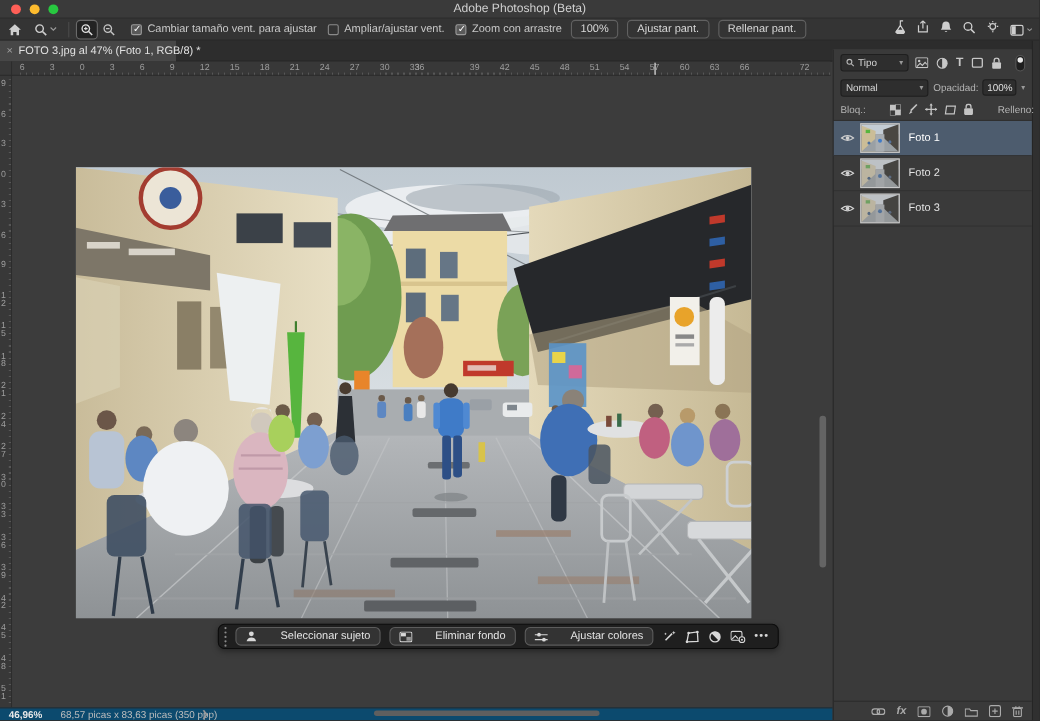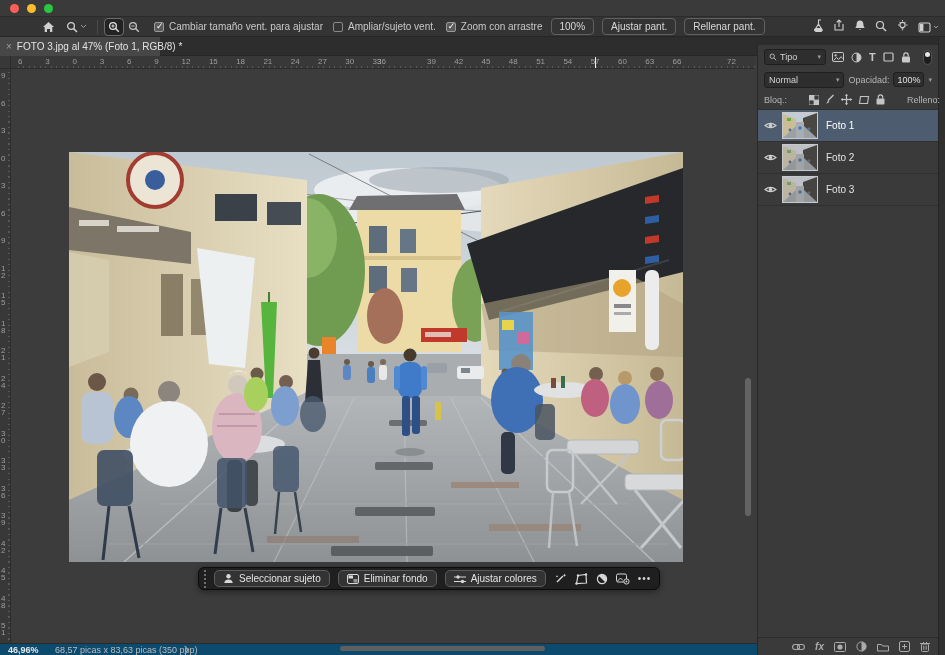--- a/index.html
+++ b/index.html
@@ -7,21 +7,21 @@
   body { font-family:"Liberation Sans", sans-serif; -webkit-font-smoothing:antialiased; }
   #app { position:relative; width:945px; height:655px; background:#3c3c3c; overflow:hidden; color:#ddd; }
 
   
   .titlebar { position:absolute; left:0; top:0; width:945px; height:17px; background:#3a3a3a; border-bottom:1px solid #2b2b2b; }
   .traffic { position:absolute; top:4px; width:9px; height:9px; border-radius:50%; }
   .titlebar .t-red{ left:10px; } .t-yellow{ left:27px; } .t-green{ left:44px; }
   .title-text { position:absolute; top:2px; left:0; right:0; text-align:center; font-size:11px; color:#cfcfcf; }
 
   
-  .optionsbar { position:absolute; left:0; top:17px; width:945px; height:20px; background:#343434; border-bottom:1px solid #262626; display:flex; align-items:center;padding-left:35px; }
+  .optionsbar { position:absolute; left:0; top:17px; width:945px; height:20px; background:#343434; border-bottom:1px solid #262626; display:flex; align-items:center; }
   .ob-icon { display:flex; align-items:center; justify-content:center; height:18px; color:#cfcfcf; flex:0 0 auto; }
   .tool-sep { width:1px; height:14px; background:#4a4a4a; margin:0 6px; flex:0 0 auto; }
   .zoom-btn { width:18px; height:16px; display:flex; align-items:center; justify-content:center; border-radius:3px; margin:0 1px; flex:0 0 auto; }
   .zoom-btn.sel { background:#232323; outline:1px solid #6a6a6a; }
   .cb-group { display:flex; align-items:center; margin-left:10px; flex:0 0 auto; }
   .cb { width:10px; height:10px; border:1px solid #8a8a8a; border-radius:2px; margin-right:5px; position:relative; background:transparent; }
   .cb.checked { background:#5a5a5a; border-color:#9a9a9a; }
   .cb.checked::after { content:"✓"; position:absolute; left:1px; top:-2px; font-size:9px; color:#fff; }
   .cb-label { font-size:10px; color:#c8c8c8; white-space:nowrap; }
   .ob-button { border:1px solid #616161; border-radius:4px; background:transparent; color:#d8d8d8; font-size:10px; padding:2px 8px; margin-left:8px; white-space:nowrap; flex:0 0 auto; font-family:inherit; }
@@ -47,21 +47,21 @@
   .canvas-area { position:absolute; left:11px; top:69px; width:744px; height:574px; background:#3c3c3c; }
   .photo { position:absolute; left:69px; top:152px; width:614px; height:410px; overflow:hidden; background:#aab0b4; }
   .photo svg { display:block; }
   .vscroll { position:absolute; left:745px; top:378px; width:6px; height:138px; background:#646464; border-radius:3px; }
   .hscroll { position:absolute; left:340px; top:646px; width:205px; height:5px; background:#5f5f5f; border-radius:3px; z-index:6; }
 
   
   .ctaskbar { position:absolute; left:198px; top:567px; height:23px; background:#1f1f1f; border:1px solid #0c0c0c; border-radius:6px; display:flex; align-items:center; padding:0 8px 0 5px; gap:8px; box-shadow:0 2px 6px rgba(0,0,0,.4); z-index:5; }
   .drag-dots { display:flex; flex-direction:column; gap:2px; }
   .drag-dots i { width:2px; height:2px; border-radius:50%; background:#8a8a8a; }
-  .ct-btn { display:flex; align-items:center; gap:5px; border:1px solid #5c5c5c; border-radius:5px; background:#333; color:#e4e4e4; font-size:10px; padding:2px 8px; white-space:nowrap; font-family:inherit; }
+  .ct-btn { display:flex; align-items:center; gap:21px; border:1px solid #5c5c5c; border-radius:5px; background:#333; color:#e4e4e4; font-size:10px; padding:2px 8px; white-space:nowrap; font-family:inherit; }
   .ct-icon { display:flex; align-items:center; color:#d8d8d8; }
 
   
   .statusbar { position:absolute; left:0; top:643px; width:757px; height:12px; background:#0c4a6e; border-top:1px solid #2a2a2a; }
   .statusbar .zoomv { position:absolute; left:8px; top:1px; font-size:9px; color:#e8e8e8; font-weight:bold; }
   .statusbar .docinfo { position:absolute; left:55px; top:1px; font-size:9px; color:#bdbdbd; }
   .statusbar .chev { position:absolute; left:183px; top:1px; font-size:8px; color:#9a9a9a; }
 
   
   .rp-gap { position:absolute; left:755px; top:37px; width:190px; height:8px; background:#2c2c2c; }
@@ -97,20 +97,21 @@
 </style>
 </head>
 <body>
 
 <div id="app">
 
   <div class="titlebar">
     <span class="traffic t-red" style="background:#ff5f57"></span>
     <span class="traffic t-yellow" style="background:#febc2e"></span>
     <span class="traffic t-green" style="background:#28c840"></span>
+    <div class="title-text">Adobe Photoshop (Beta)</div>
   </div>
 
   <div class="optionsbar">
     <div class="ob-icon" style="width:26px">
       <svg width="13" height="12" viewBox="0 0 13 12">
           <path d="M6.5 1 12 6h-1.7v5H8V8H5v3H2.7V6H1z" fill="#cfcfcf"></path>
         </svg>
     </div>
     <div class="ob-icon" style="width:30px">
       <svg width="12" height="12" viewBox="0 0 12 12">
@@ -137,21 +138,21 @@
           <line x1="7.6" y1="7.6" x2="10.8" y2="10.8" stroke="#c4c4c4" stroke-width="1.4"></line>
         </svg>
     </div>
 
     <div class="cb-group">
       <span class="cb checked"></span>
       <span class="cb-label">Cambiar tamaño vent. para ajustar</span>
     </div>
     <div class="cb-group">
       <span class="cb"></span>
-      <span class="cb-label">Ampliar/sujeto vent.</span>
+      <span class="cb-label">Ampliar/ajustar vent.</span>
     </div>
     <div class="cb-group">
       <span class="cb checked"></span>
       <span class="cb-label">Zoom con arrastre</span>
     </div>
 
     <button class="ob-button">100%</button>
     <button class="ob-button">Ajustar pant.</button>
     <button class="ob-button">Rellenar pant.</button>
 

